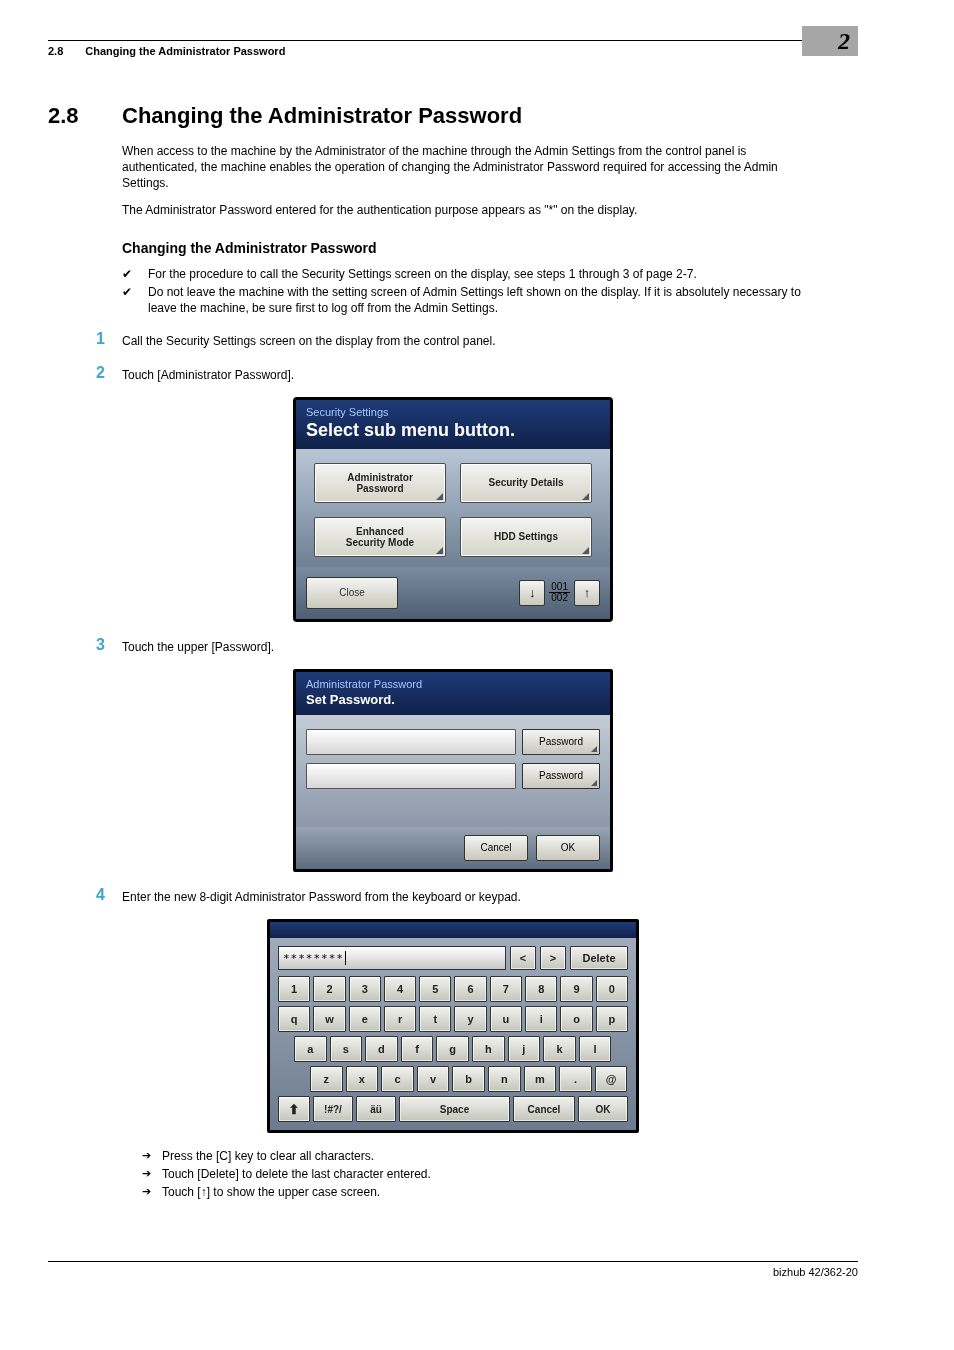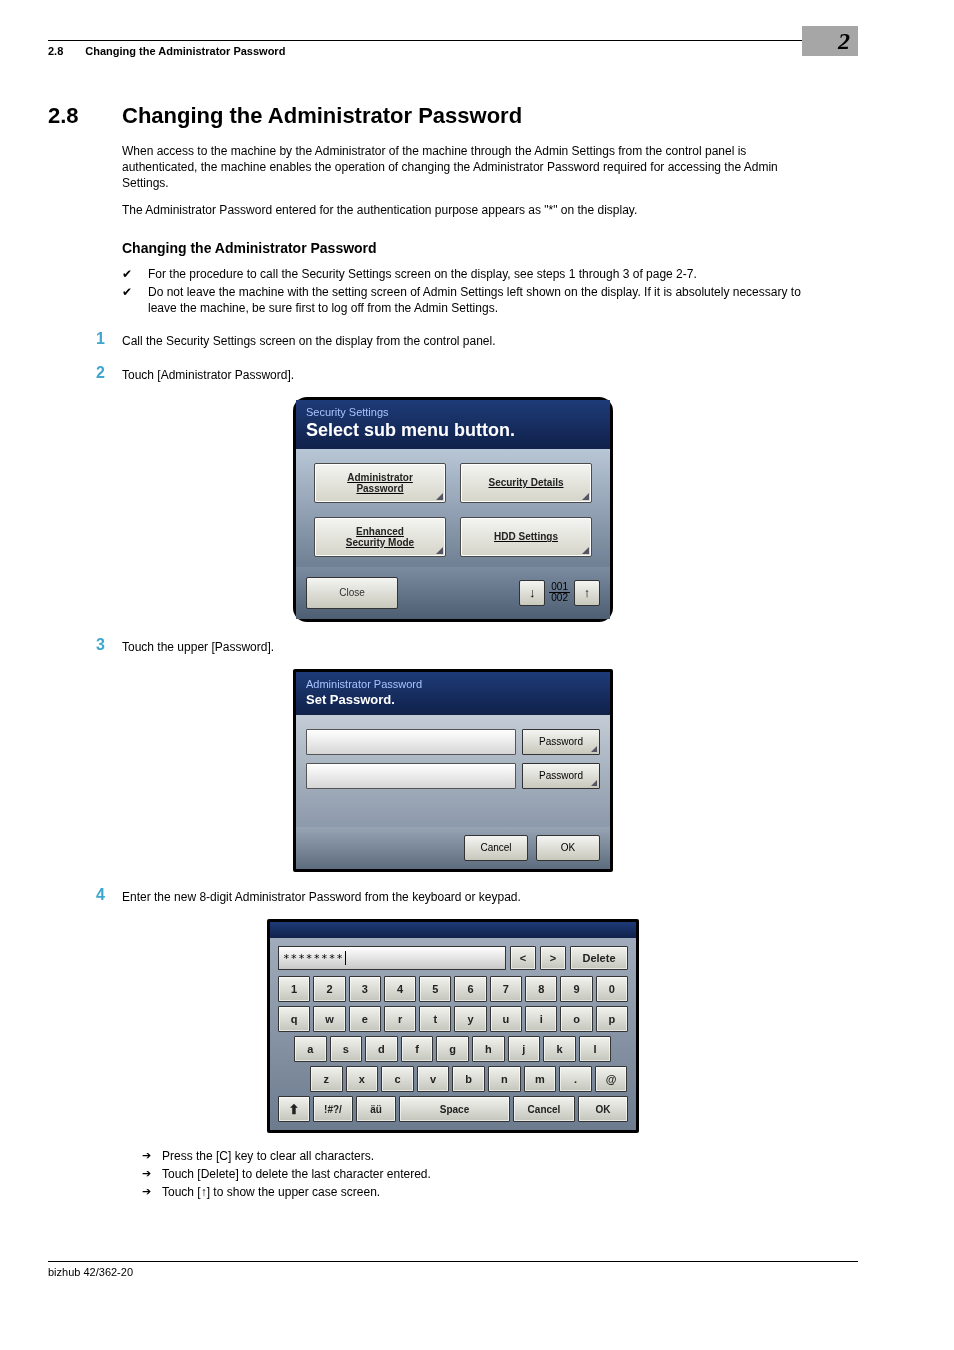--- a/index.html
+++ b/index.html
@@ -20,25 +20,25 @@
   ul.checks li::before { content: "✔"; position: absolute; left: 0; top: 0; font-size: 12px; }
   .step { display: flex; margin-top: 14px; }
   .step .sn { width: 26px; font-size: 16px; font-weight: bold; color: #3ea7cf; font-family: Arial, sans-serif; }
   .step .st { font-size: 12px; line-height: 1.35; flex: 1; padding-top: 3px; }
   .fig { margin: 14px auto 0 auto; display: block; }
   .tips { margin-top: 2px; }
   .tips .tip { font-size: 12px; line-height: 1.5; padding-left: 40px; position: relative; }
   .tips .tip::before { content: "➔"; position: absolute; left: 20px; top: 0; font-size: 11px; }
 
   
-  .panel1 { width: 320px; background: #000; padding: 3px; border-radius: 14px; }
+  .panel1 { width: 320px; background: #000; padding: 3px; border-radius: 4px; }
   .p1-top { background: linear-gradient(#1e3b78,#10214a); padding: 6px 10px 8px 10px; }
   .p1-top .t1 { color: #a8c4ff; font-size: 11px; }
   .p1-top .t2 { color: #fff; font-size: 18px; font-weight: bold; margin-top: 2px; }
-  .p1-body { background: linear-gradient(#b8c6d6,#6f8094); padding: 14px 18px 10px 18px; position: relative; text-decoration: underline; }
+  .p1-body { background: linear-gradient(#b8c6d6,#6f8094); padding: 14px 18px 10px 18px; position: relative; }
   .p1-grid { display: grid; grid-template-columns: 1fr 1fr; gap: 14px 14px; }
   .p1-btn { background: linear-gradient(#f4f4f2,#d4d4c8); border: 1px solid #4a4a4a; border-radius: 2px; height: 40px; display: flex; flex-direction: column; align-items: center; justify-content: center; font-size: 10px; font-weight: bold; color: #222; position: relative; box-shadow: inset 0 0 0 1px #fff; }
   .p1-btn .corner { position: absolute; right: 2px; bottom: 2px; width: 0; height: 0; border-left: 7px solid transparent; border-bottom: 7px solid #556; }
   .p1-foot { background: linear-gradient(#7b8ca0,#4d5e72); padding: 10px 10px; display: flex; align-items: center; justify-content: space-between; }
   .p1-close { background: linear-gradient(#f4f4f2,#c8c8bc); border: 1px solid #333; border-radius: 2px; width: 92px; height: 32px; font-size: 10px; display: flex; align-items: center; justify-content: center; color: #333; }
   .p1-pager { display: flex; align-items: center; gap: 4px; }
   .p1-arrow { width: 26px; height: 26px; background: linear-gradient(#f4f4f2,#c8c8bc); border: 1px solid #333; border-radius: 2px; display: flex; align-items: center; justify-content: center; font-size: 13px; }
   .p1-frac { font-size: 10px; text-align: center; line-height: 1; color: #000; }
   .p1-frac .u { border-bottom: 1px solid #000; padding: 0 2px; }
 
@@ -70,21 +70,21 @@
   .kb-row.offset1 { padding-left: 16px; }
   .kb-row.offset2 { padding-left: 32px; }
   .kb-bot { display: flex; gap: 3px; }
   .kb-bot .shift { width: 32px; height: 26px; font-size: 13px; }
   .kb-bot .sym { width: 40px; height: 26px; font-size: 10px; }
   .kb-bot .acc { width: 40px; height: 26px; font-size: 10px; }
   .kb-bot .space { flex: 1; height: 26px; font-size: 10px; }
   .kb-bot .cancel { width: 62px; height: 26px; font-size: 10px; }
   .kb-bot .ok { width: 50px; height: 26px; font-size: 10px; }
 
-  .footer { position: relative; margin-top: 60px; border-top: 1px solid #000; padding-top: 4px; display: flex; justify-content: flex-start; font-size: 11px; }
+  .footer { position: relative; margin-top: 60px; border-top: 1px solid #000; padding-top: 4px; display: flex; justify-content: flex-end; font-size: 11px; }
 
   .body-col-steps { margin-left: 48px; max-width: 720px; }
 </style>
 </head>
 <body>
 
 <div class="page">
   <div class="hdr-line"></div>
   <div class="hdr">
     <span class="secnum">2.8</span>

